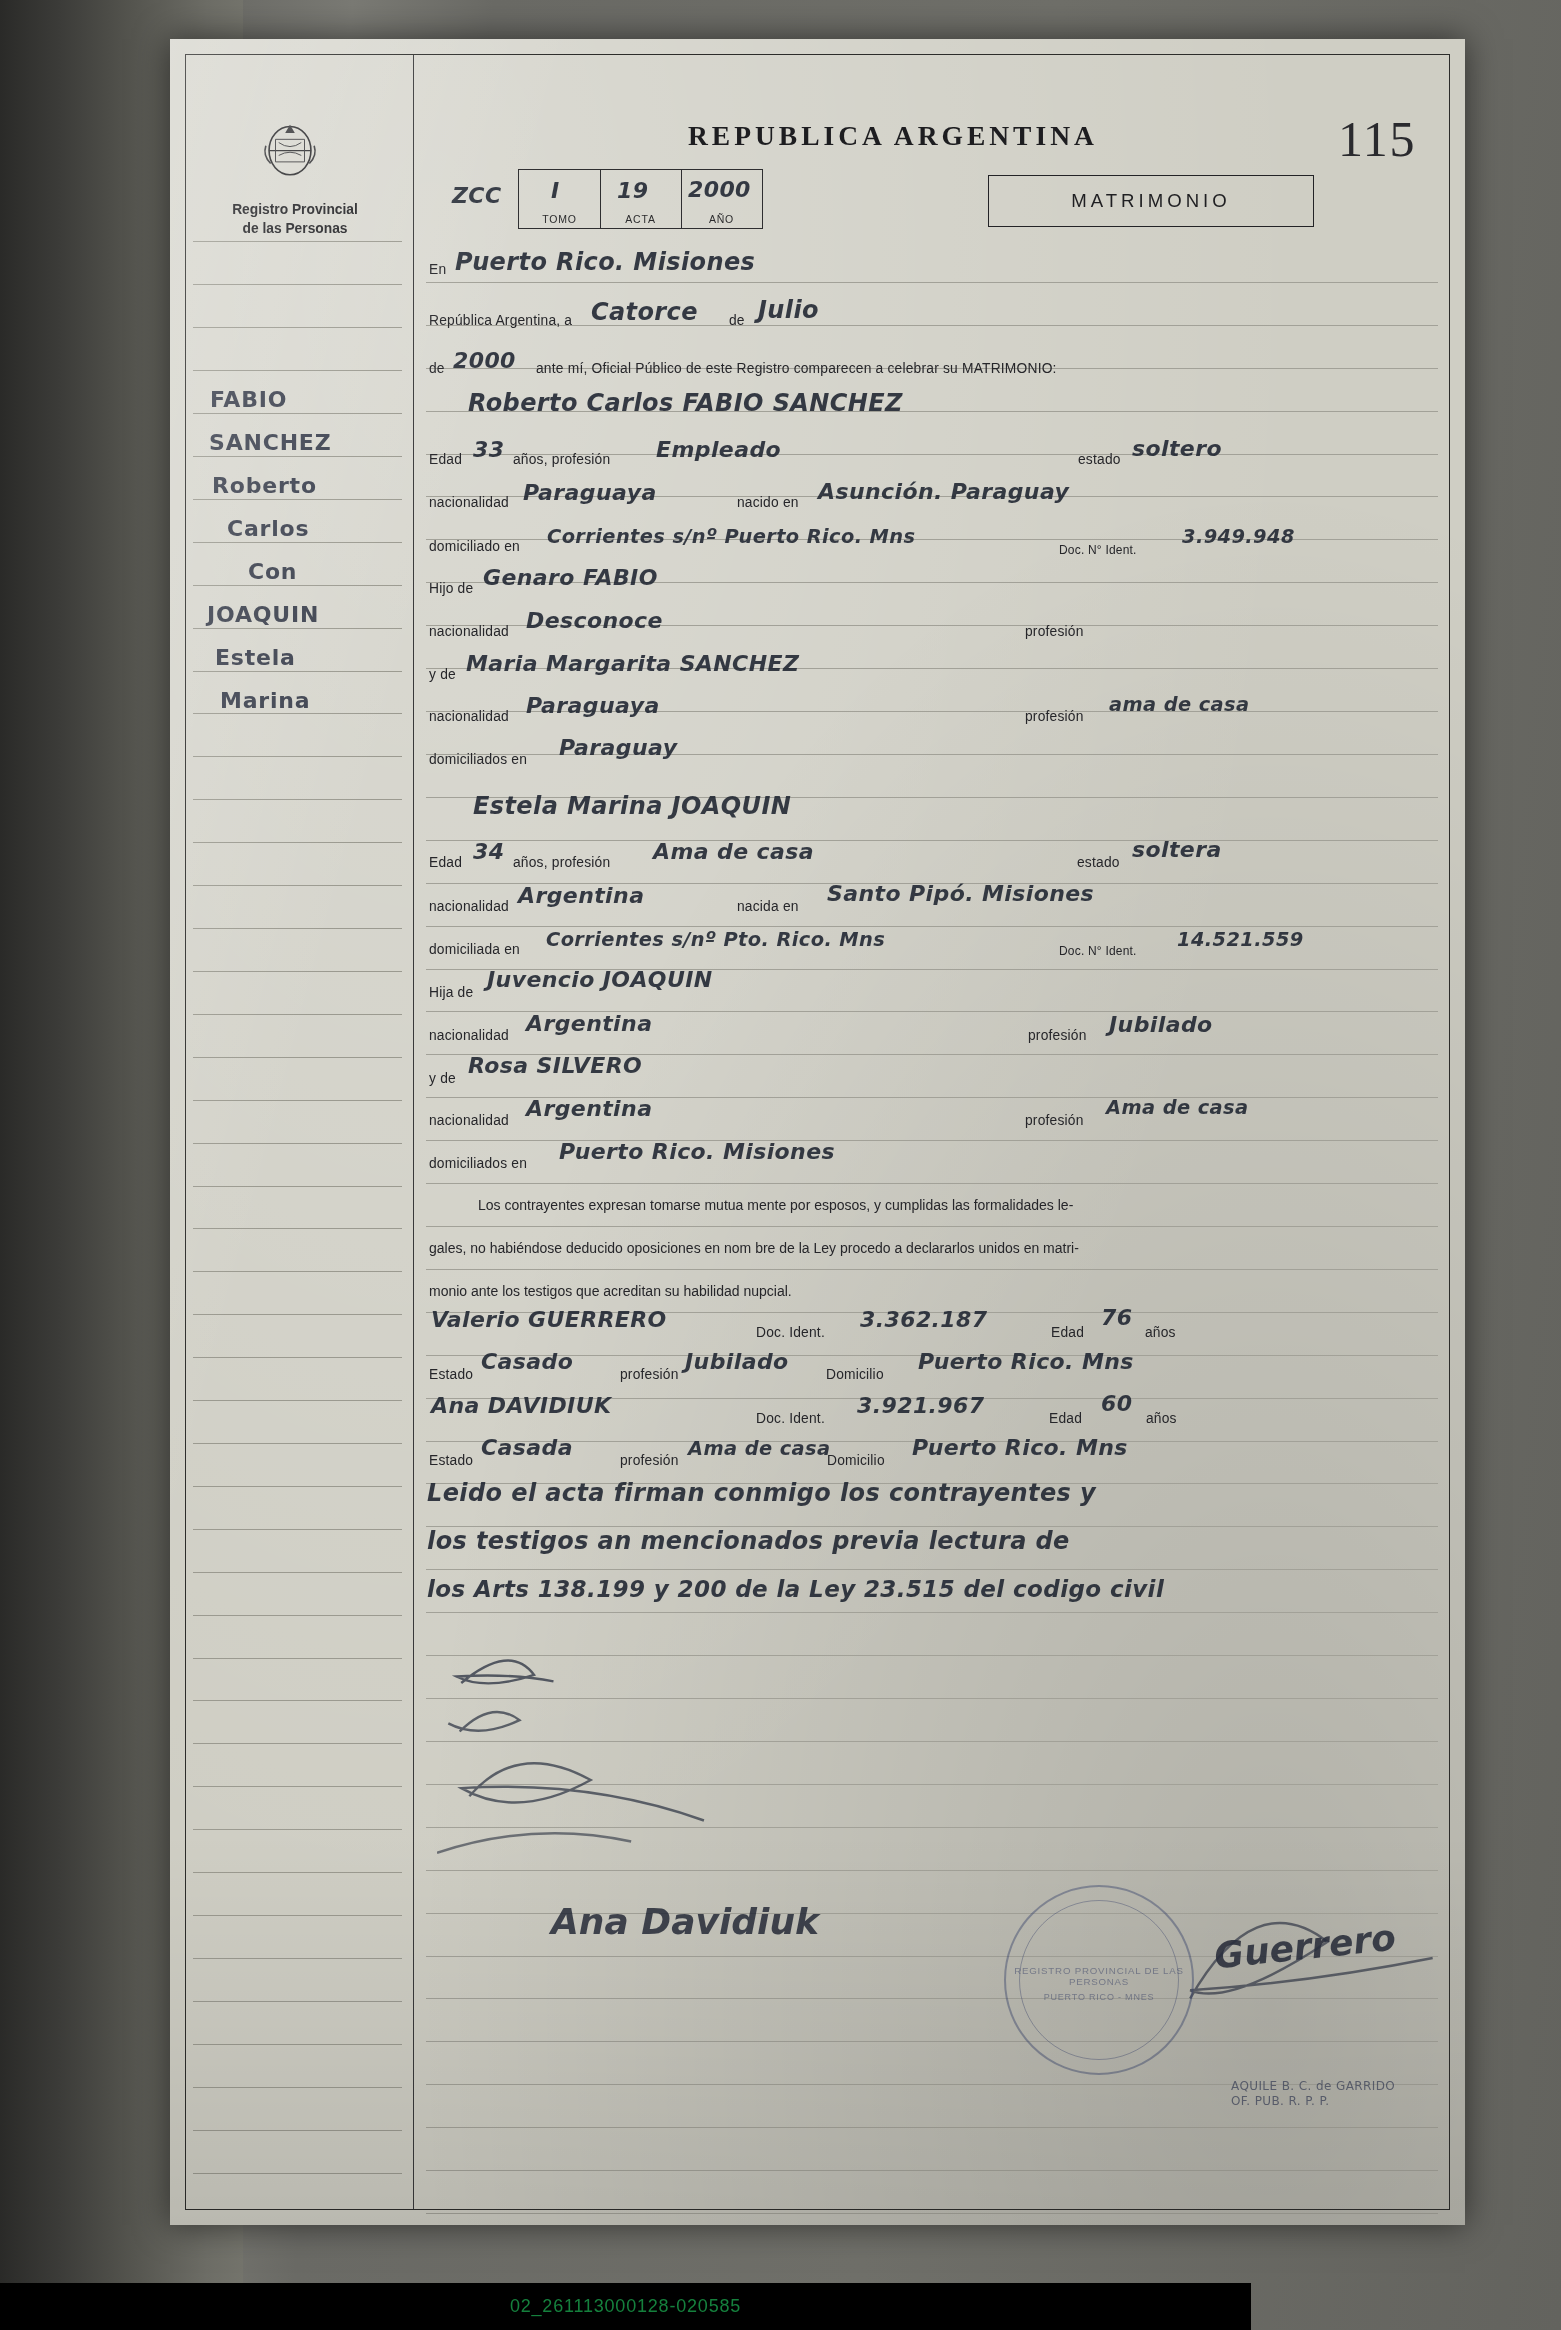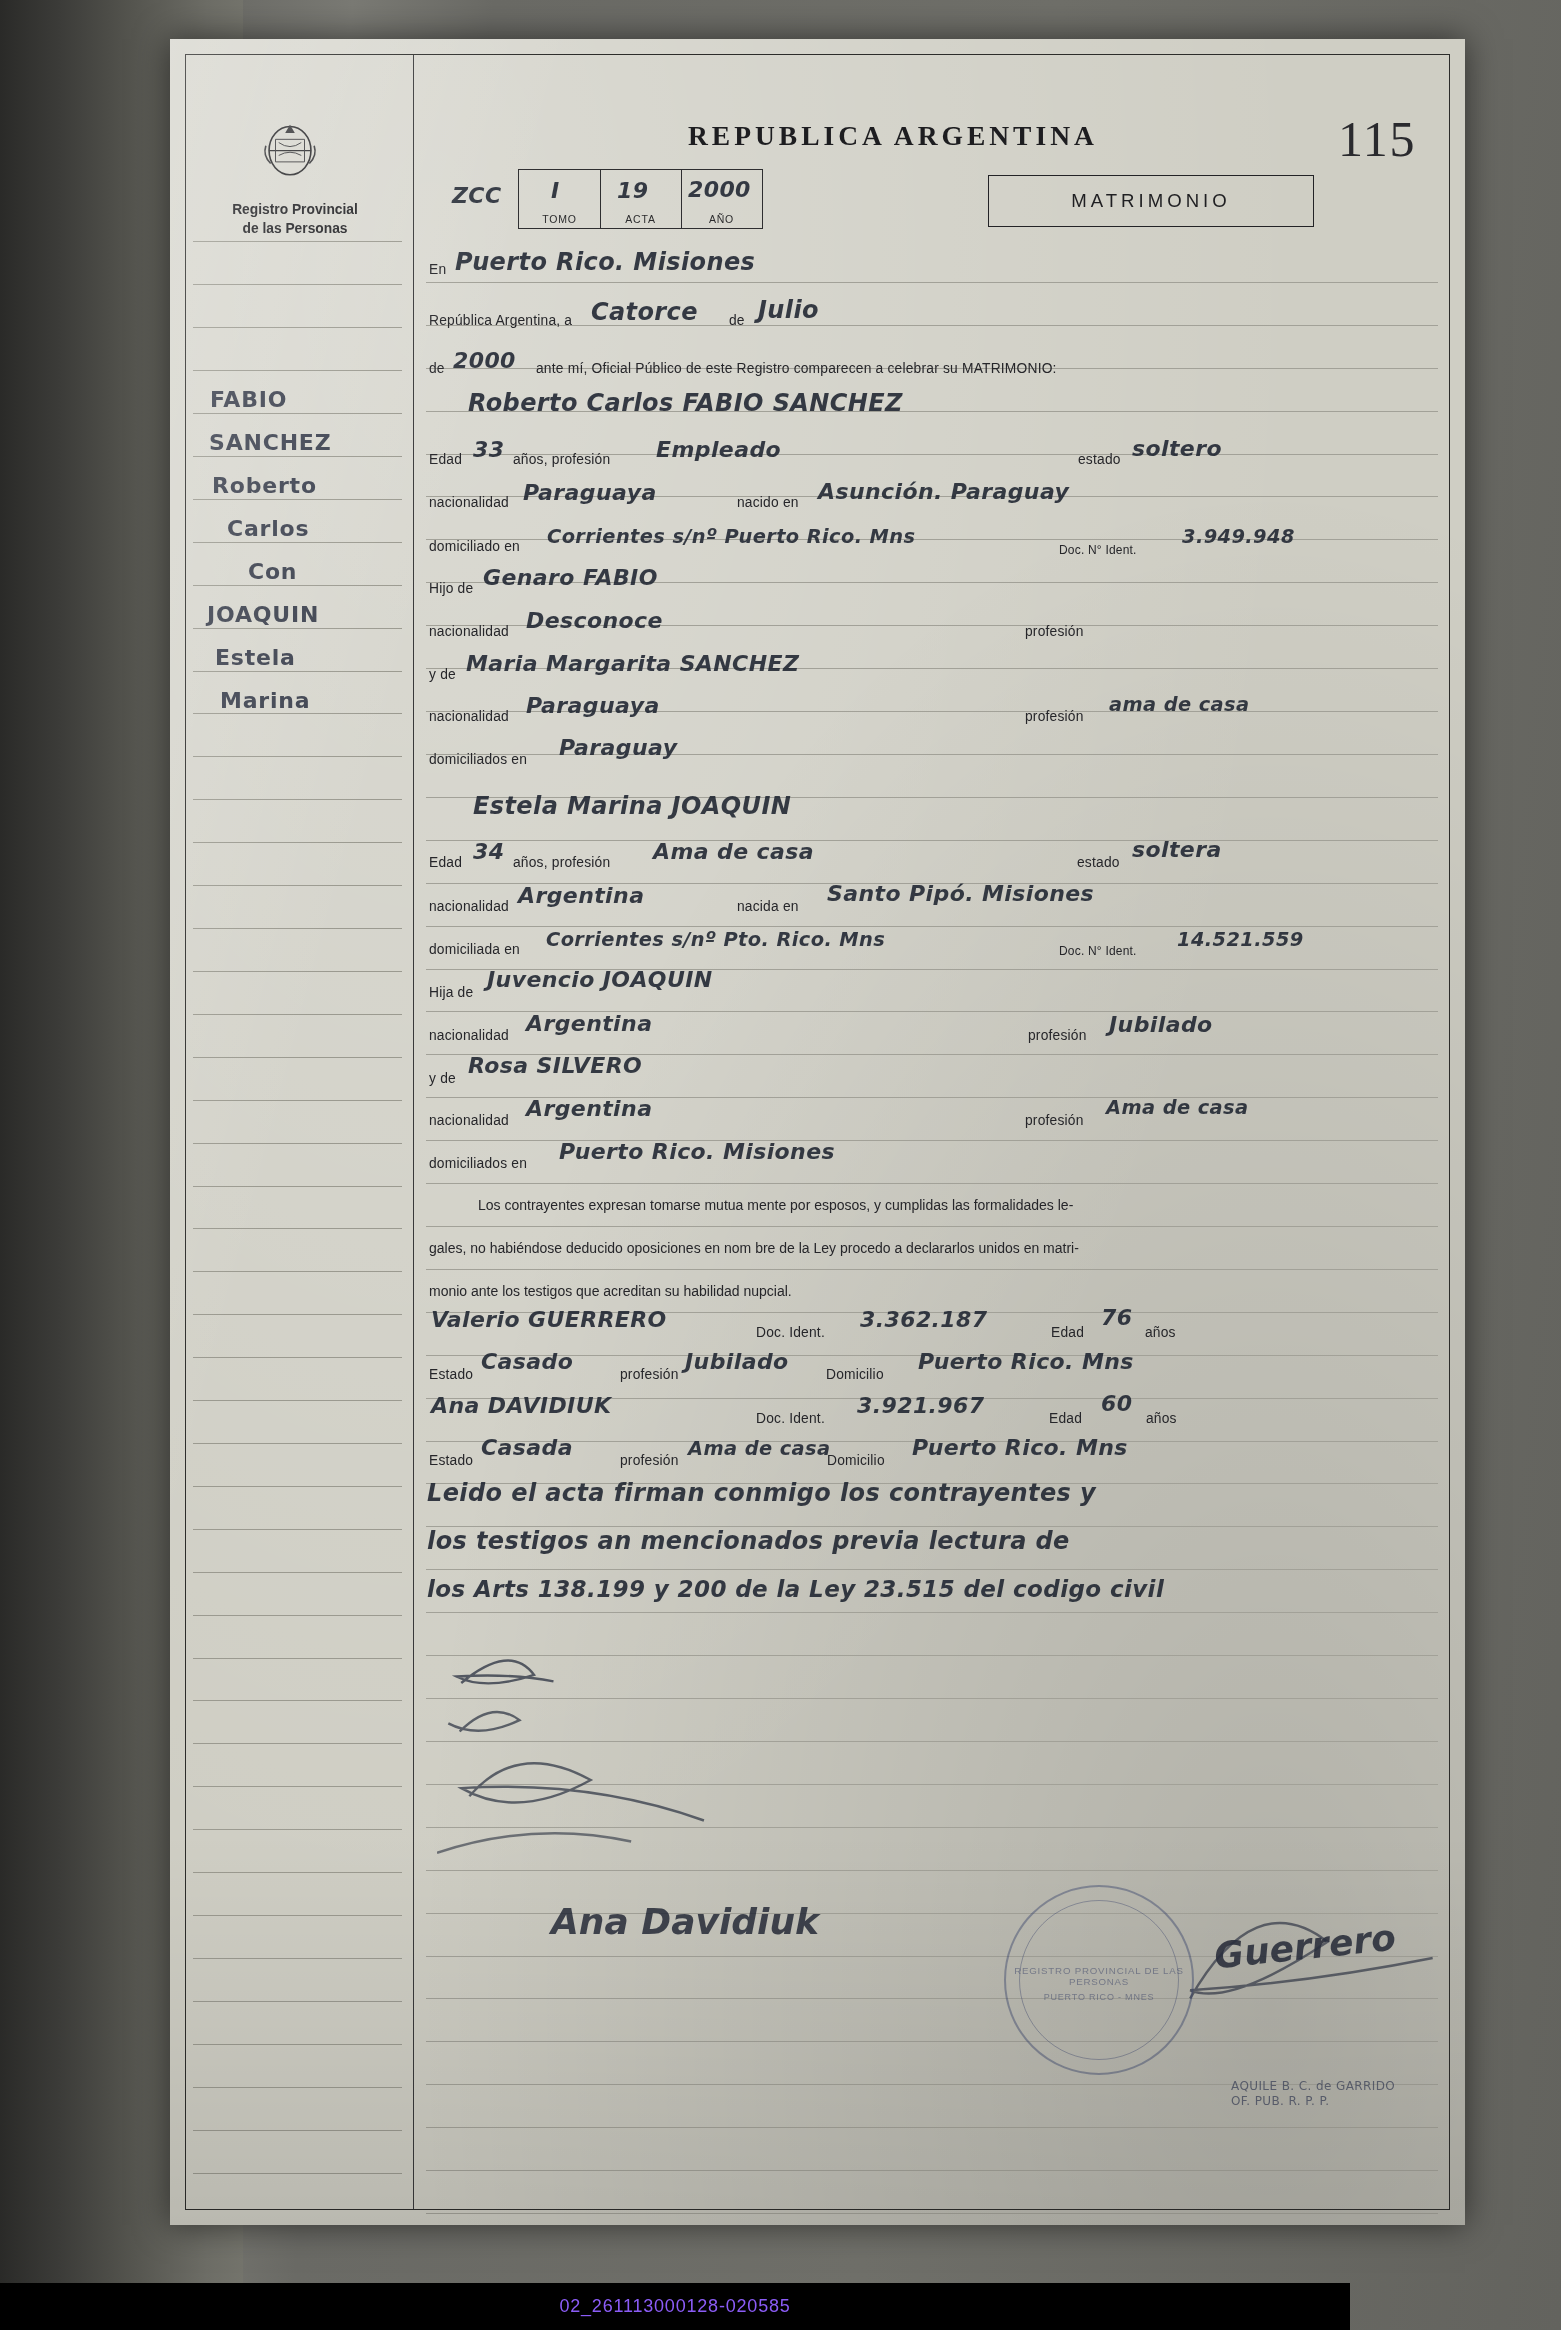--- a/index.html
+++ b/index.html
@@ -112,22 +112,22 @@
   #stamp .txt{
     position:absolute;left:0;top:78px;width:100%;text-align:center;font-size:9.7px;
     letter-spacing:0.8px;
   }
   #stampline{
     position:absolute;left:1061px;top:2040px;font-size:12px;color:rgba(40,48,78,.62);
     font-family:"DejaVu Sans",sans-serif;line-height:1.25;letter-spacing:0.4px;
   }
   
   #caption{
-    position:absolute;left:0;bottom:0;width:1350px;height:47px;background:#000;
-    color:#8b5cf6;font-size:18px;display:flex;align-items:center;justify-content:center;
+    position:absolute;left:0;bottom:0;width:1251px;height:47px;background:#000;
+    color:#15803d;font-size:18px;display:flex;align-items:center;justify-content:center;
     letter-spacing:0.8px;font-family:"Liberation Sans",sans-serif;
   }
 </style>
 </head>
 <body>
 
 <div id="scan"></div>
 <div id="gutter"></div>
 
 <div id="sheet">

